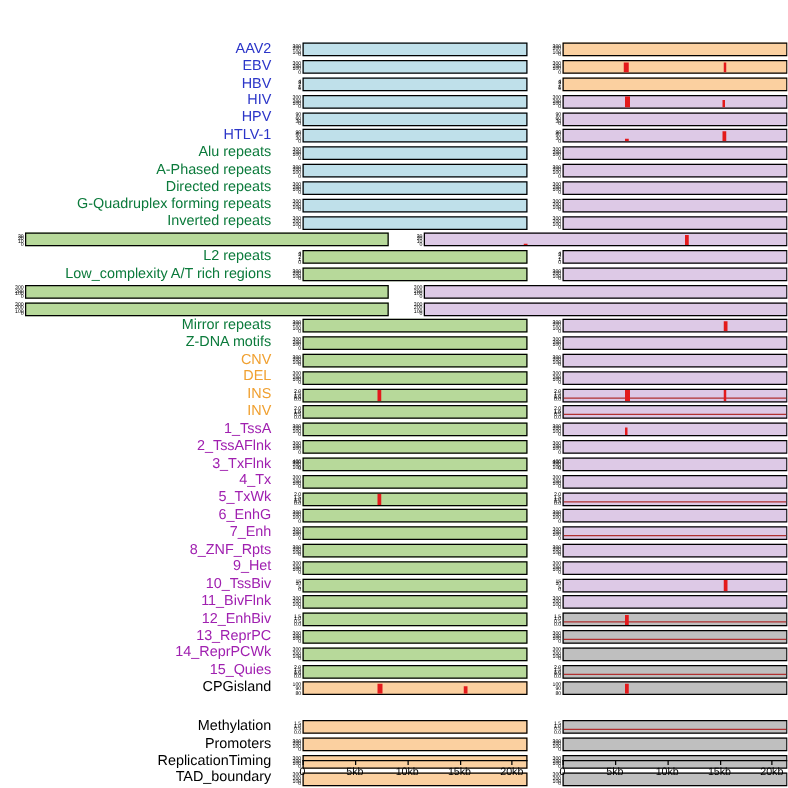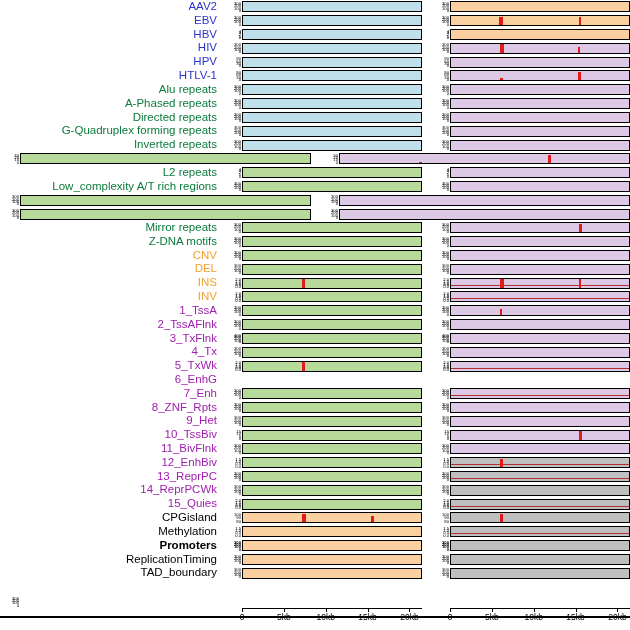--- a/index.html
+++ b/index.html
@@ -109,21 +109,21 @@
     left: 0; right: 0; top: 0;
     height: 1px;
     background: #000;
   }
 </style>
 </head>
 <body>
 
 <div id="wrap">
   <div id="rows">
-      <div class="row" style="height: 13.8182px;">
+      <div class="row" style="height: 13.8182px; margin-top: 33px;">
         <div class="lbl" style="color: rgb(43, 53, 200); line-height: 13.8182px;">AAV2</div>
         <div class="axisnums">
           <span style="top: 2px;">300</span>
           <span style="top: 4.27273px;">200</span>
           <span style="top: 6.54545px;">100</span>
           <span style="top: 8.81818px;">0</span>
         </div>
         <div class="panel panelA" style="background: rgb(191, 224, 234);"></div>
         <div class="gapcol"></div>
         <div class="axisnums">
@@ -632,21 +632,21 @@
           <span style="top: 2px;">2.0</span>
           <span style="top: 3.70455px;">1.5</span>
           <span style="top: 5.40909px;">1.0</span>
           <span style="top: 7.11364px;">0.5</span>
           <span style="top: 8.81818px;">0.0</span>
         </div>
         <div class="panel panelB" style="background: rgb(221, 201, 230);">
           <div class="baseline" style="bottom: 2px;"></div>
         </div>
       </div>
-      <div class="row" style="height: 13.8182px; flex-direction: column;">
+      <div class="row" style="height: 13.8182px;">
         <div class="lbl" style="color: rgb(160, 32, 176); line-height: 13.8182px;">6_EnhG</div>
         <div class="axisnums">
           <span style="top: 2px;">300</span>
           <span style="top: 4.27273px;">200</span>
           <span style="top: 6.54545px;">100</span>
           <span style="top: 8.81818px;">0</span>
         </div>
         <div class="panel panelA" style="background: rgb(183, 217, 154);"></div>
         <div class="gapcol"></div>
         <div class="axisnums">
@@ -846,41 +846,41 @@
         <div class="gapcol"></div>
         <div class="axisnums">
           <span style="top: 2px;">100</span>
           <span style="top: 5.40909px;">90</span>
           <span style="top: 8.81818px;">80</span>
         </div>
         <div class="panel panelB" style="background: rgb(191, 191, 191);">
           <div class="spike" style="left: 27.5%; width: 3px; height: 95%;"></div>
         </div>
       </div>
-      <div class="row" style="height: 13.8182px;">
+      <div class="row" style="height: 13.8182px; margin-top: 17px;">
         <div class="lbl" style="color: rgb(0, 0, 0); line-height: 13.8182px;">Methylation</div>
         <div class="axisnums">
           <span style="top: 2px;">1.5</span>
           <span style="top: 4.27273px;">1.0</span>
           <span style="top: 6.54545px;">0.5</span>
           <span style="top: 8.81818px;">0.0</span>
         </div>
         <div class="panel panelA" style="background: rgb(251, 208, 160);"></div>
         <div class="gapcol"></div>
         <div class="axisnums">
           <span style="top: 2px;">1.5</span>
           <span style="top: 4.27273px;">1.0</span>
           <span style="top: 6.54545px;">0.5</span>
           <span style="top: 8.81818px;">0.0</span>
         </div>
         <div class="panel panelB" style="background: rgb(191, 191, 191);">
           <div class="baseline" style="bottom: 2px;"></div>
         </div>
       </div>
-      <div class="row" style="height: 13.8182px; font-weight: bold;">
+      <div class="row" style="height: 13.8182px;">
         <div class="lbl" style="color: rgb(0, 0, 0); line-height: 13.8182px;">Promoters</div>
         <div class="axisnums">
           <span style="top: 2px;">300</span>
           <span style="top: 4.27273px;">200</span>
           <span style="top: 6.54545px;">100</span>
           <span style="top: 8.81818px;">0</span>
         </div>
         <div class="panel panelA" style="background: rgb(251, 208, 160);"></div>
         <div class="gapcol"></div>
         <div class="axisnums">

